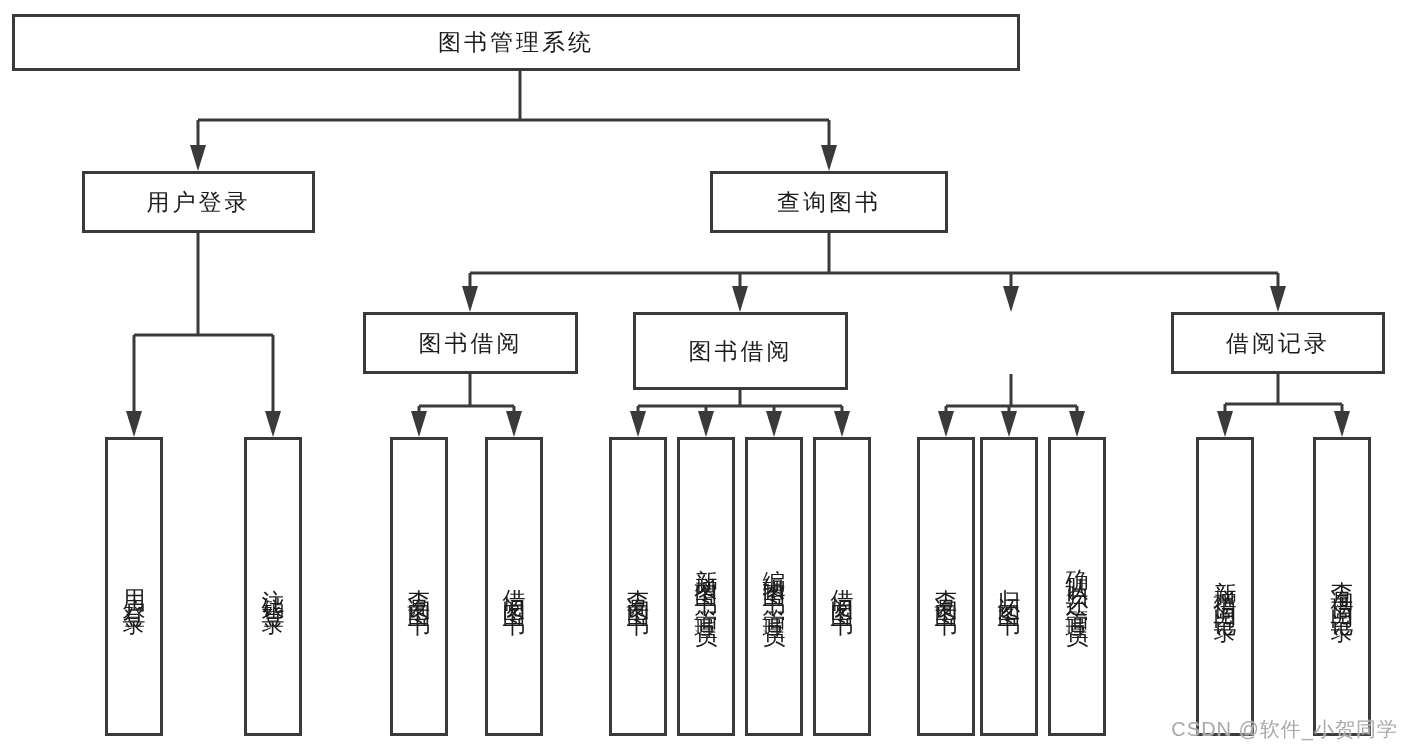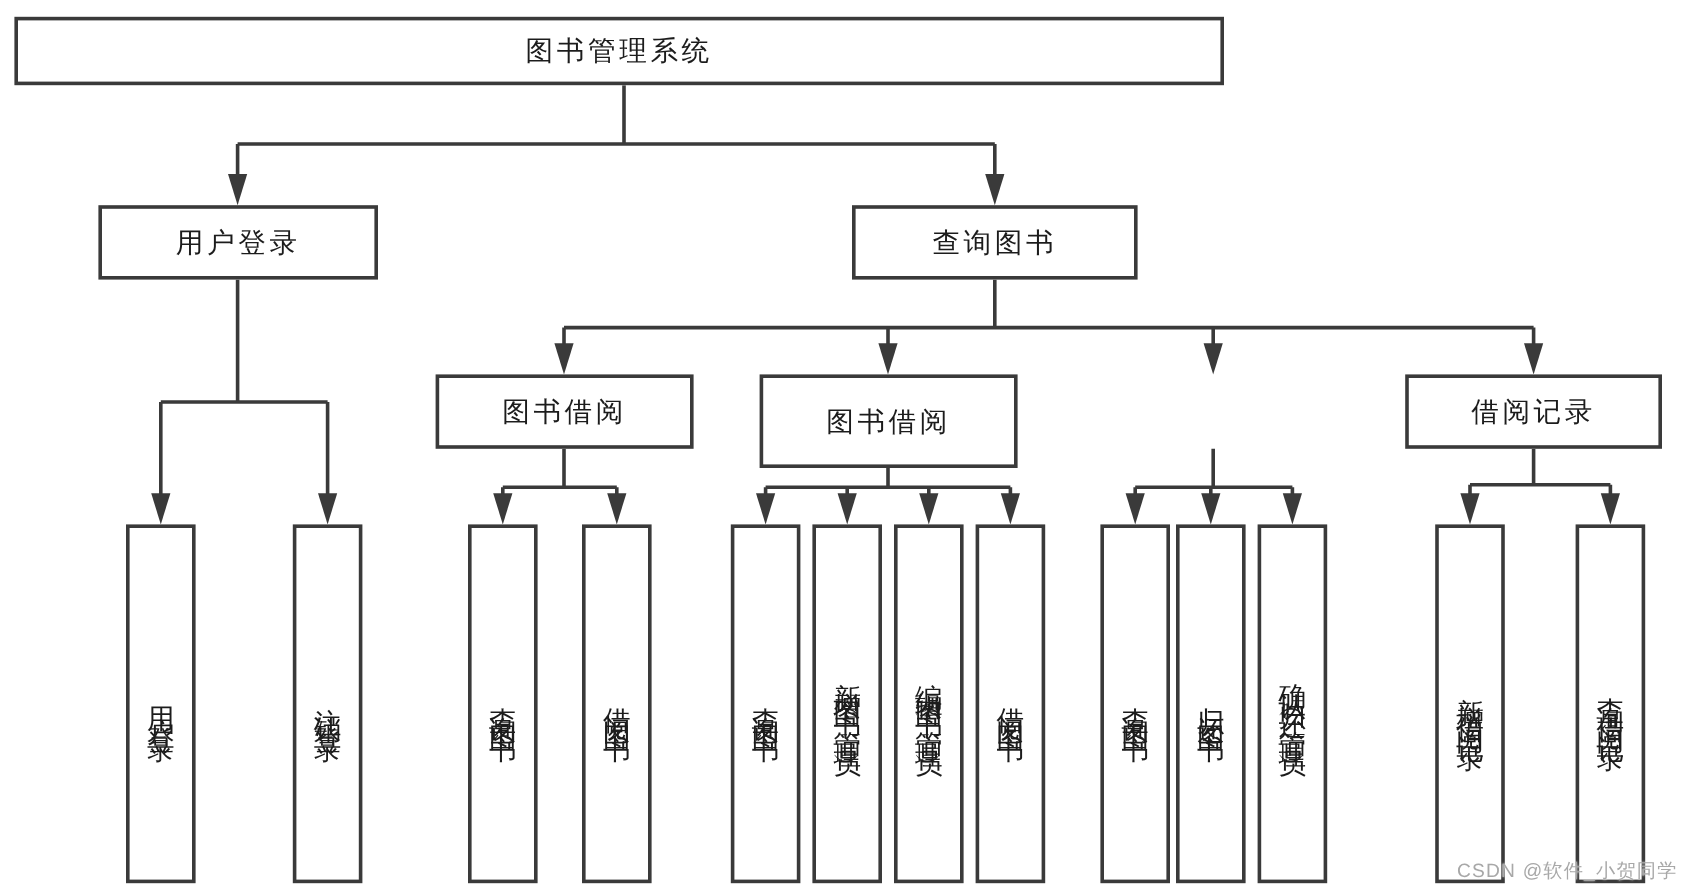--- a/index.html
+++ b/index.html
@@ -33,21 +33,21 @@
   }
   .v .lbl{
     writing-mode:vertical-lr;
     text-orientation:mixed;
     letter-spacing:8px;
     white-space:normal;
   }
   .watermark{
     position:absolute;
     right:7px;top:716px;
-    font-size:16px;
+    font-size:20px;
     color:var(--watermark);
     letter-spacing:1px;
     text-shadow:0 0 2px #ffffff;
     text-align:center;
   }
 </style>
 </head>
 <body>
 
 <div class="canvas">

